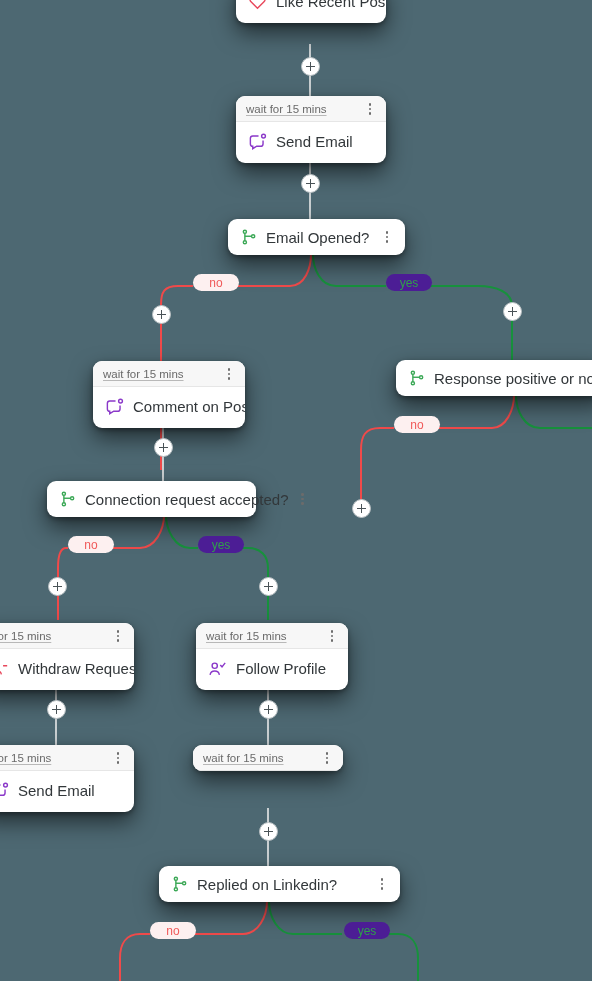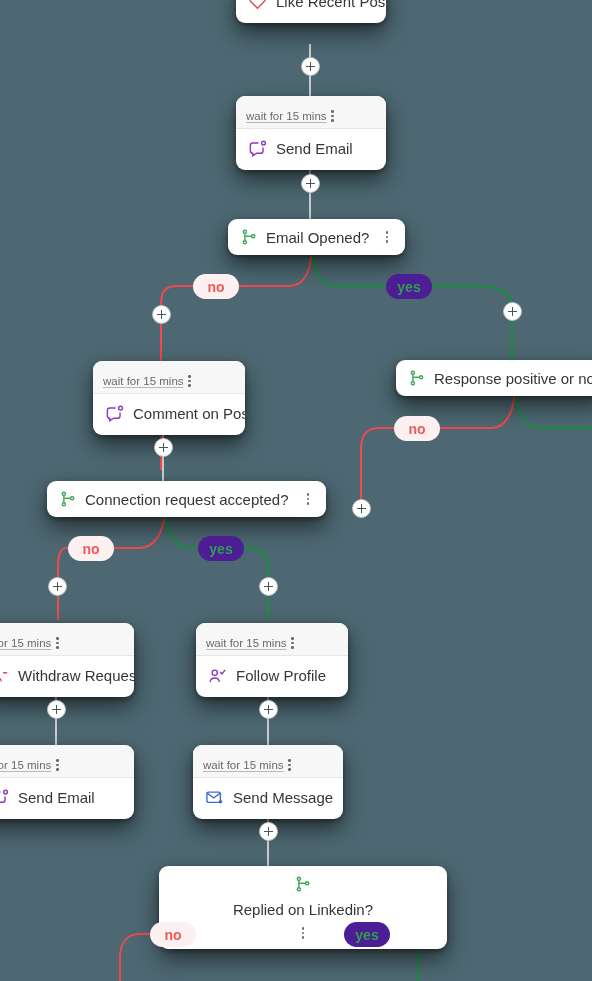--- a/index.html
+++ b/index.html
@@ -16,22 +16,22 @@
   
   .node{
     position:absolute;
     background:#ffffff;
     border-radius:9px;
     box-shadow:0 10px 22px rgba(0,0,0,.55), 0 2px 5px rgba(0,0,0,.35);
     overflow:hidden;
     box-sizing:border-box;
   }
   .node-head{
-    display:flex;align-items:center;
-    padding:13px 10px 5px 10px;
+    display:flex;align-items:center;justify-content:space-between;
+    padding:6px 10px 5px 10px;
     background:#f7f7f7;
     border-bottom:1px solid #e6e6e6;
     box-sizing:border-box;
   }
   .wait-text{
     font-size:11.5px;color:#6a6a6a;
     text-decoration:underline;
     text-decoration-color:#b8b8b8;
     text-underline-offset:2px;
     white-space:nowrap;
@@ -69,26 +69,25 @@
     box-sizing:border-box;
     display:flex;align-items:center;justify-content:center;
   }
   .plus:before,.plus:after{content:"";position:absolute;background:#4a5357;}
   .plus:before{width:9px;height:1.4px;}
   .plus:after{width:1.4px;height:9px;}
 
   
   .pill{
     position:absolute;
-    height:25px;min-width:46px;
+    height:17px;min-width:46px;
     border-radius:13px;
     display:flex;align-items:center;justify-content:center;
-    font-size:14px;
-    box-sizing:border-box;
-    font-weight:bold;
+    font-size:12px;
+    box-sizing:border-box;
   }
   .pill.no{background:#fdf0f0;color:#f05a5a;}
   .pill.yes{background:#4c1d95;color:#2fa04a;}
 </style>
 </head>
 <body>
 
 <div id="canvas">
 
   <svg id="edges" viewBox="0 0 592 981">
@@ -196,21 +195,21 @@
     <svg class="ico" width="18" height="18" viewBox="0 0 24 24" fill="none" stroke="#3ba856" stroke-width="1.9">
       <circle cx="6.5" cy="5" r="2.1"></circle>
         <circle cx="17.5" cy="11" r="2.1"></circle>
         <circle cx="6.5" cy="19" r="2.1"></circle>
       <path d="M6.5 7.1v9.8"></path>
         <path d="M6.5 11h9"></path>
     </svg>
     <span class="node-label">Response positive or not?</span>
   </div>
 
-  <div class="dnode" style="left:47px;top:481px;width:279px;">
+  <div class="dnode" style="left:47px;top:481px;width:209px;">
     <svg class="ico" width="18" height="18" viewBox="0 0 24 24" fill="none" stroke="#3ba856" stroke-width="1.9">
       <circle cx="6.5" cy="5" r="2.1"></circle>
         <circle cx="17.5" cy="11" r="2.1"></circle>
         <circle cx="6.5" cy="19" r="2.1"></circle>
       <path d="M6.5 7.1v9.8"></path>
         <path d="M6.5 11h9"></path>
     </svg>
     <span class="node-label">Connection request accepted?</span>
     <span class="kebab">
         <i></i>
@@ -277,31 +276,23 @@
 
   <div class="node" style="left:193px;top:745px;width:150px;">
     <div class="node-head">
       <span class="wait-text">wait for 15 mins</span>
       <span class="kebab">
           <i></i>
           <i></i>
           <i></i>
         </span>
     </div>
-    <div class="node-body">
-      <svg class="ico" width="19" height="19" viewBox="0 0 24 24" fill="none" stroke="#3b6fd4" stroke-width="1.8">
-        <rect x="2.4" y="5.2" width="17" height="13" rx="2"></rect>
-        <path d="M2.8 6.4 10.9 12.6 19.1 6.4"></path>
-        <circle cx="19.6" cy="17.4" r="2.3" fill="#3b6fd4" stroke="none"></circle>
-      </svg>
-      <span class="node-label">Send Message</span>
-    </div>
-  </div>
-
-  <div class="dnode" style="left:159px;top:866px;width:288px;flex-direction:column;">
+  </div>
+
+  <div class="dnode" style="left:159px;top:866px;width:241px;">
     <svg class="ico" width="18" height="18" viewBox="0 0 24 24" fill="none" stroke="#3ba856" stroke-width="1.9">
       <circle cx="6.5" cy="5" r="2.1"></circle>
         <circle cx="17.5" cy="11" r="2.1"></circle>
         <circle cx="6.5" cy="19" r="2.1"></circle>
       <path d="M6.5 7.1v9.8"></path>
         <path d="M6.5 11h9"></path>
     </svg>
     <span class="node-label">Replied on Linkedin?</span>
     <span class="kebab">
         <i></i>

